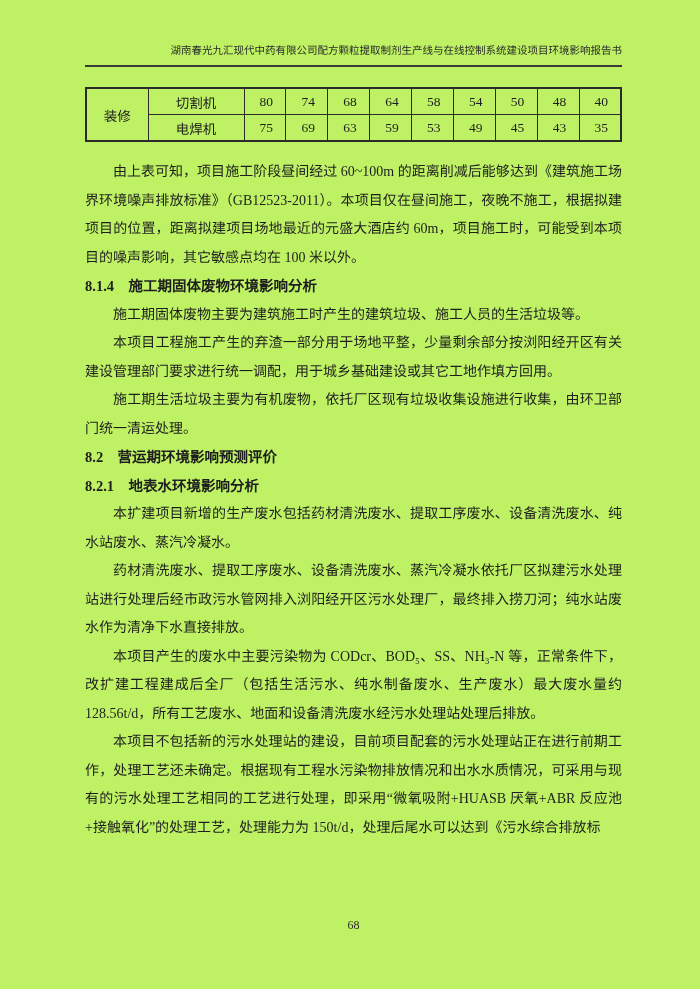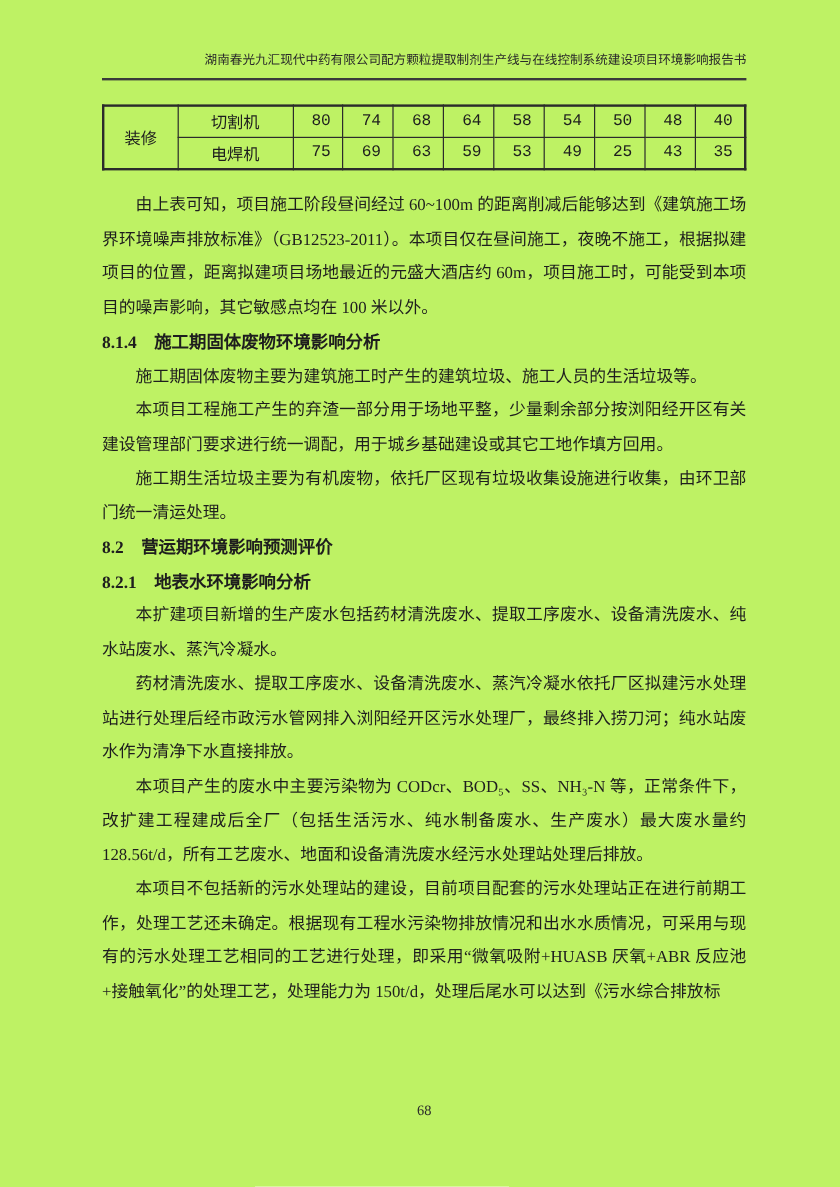--- a/index.html
+++ b/index.html
@@ -42,21 +42,20 @@
     border: 2px solid #2b2b2b;
   }
   table.noise-table td {
     border: 1.5px solid #2b2b2b;
     height: 25px;
     padding: 0 15px;
     text-align: center;
     vertical-align: middle;
     font-size: 13.5px;
     color: #1e1e1e;
-    font-family: Liberation Mono, monospace;
   }
   
   .doc-body {
     margin-top: 16px;
     font-size: 14px;
     line-height: 28.5px;
     text-align: justify;
   }
   .doc-body p.para {
     margin: 0;
@@ -121,21 +120,21 @@
             <td>40</td>
           </tr>
           <tr>
             <td>电焊机</td>
             <td>75</td>
             <td>69</td>
             <td>63</td>
             <td>59</td>
             <td>53</td>
             <td>49</td>
-            <td>25</td>
+            <td>45</td>
             <td>43</td>
             <td>35</td>
           </tr>
         </tbody>
       </table>
     </div>
 
     <main class="doc-body">
       <p class="para">由上表可知，项目施工阶段昼间经过 60~100m 的距离削减后能够达到《建筑施工场界环境噪声排放标准》（GB12523-2011）。本项目仅在昼间施工，夜晚不施工，根据拟建项目的位置，距离拟建项目场地最近的元盛大酒店约 60m，项目施工时，可能受到本项目的噪声影响，其它敏感点均在 100 米以外。</p>
       <h3 class="heading">8.1.4　施工期固体废物环境影响分析</h3>

